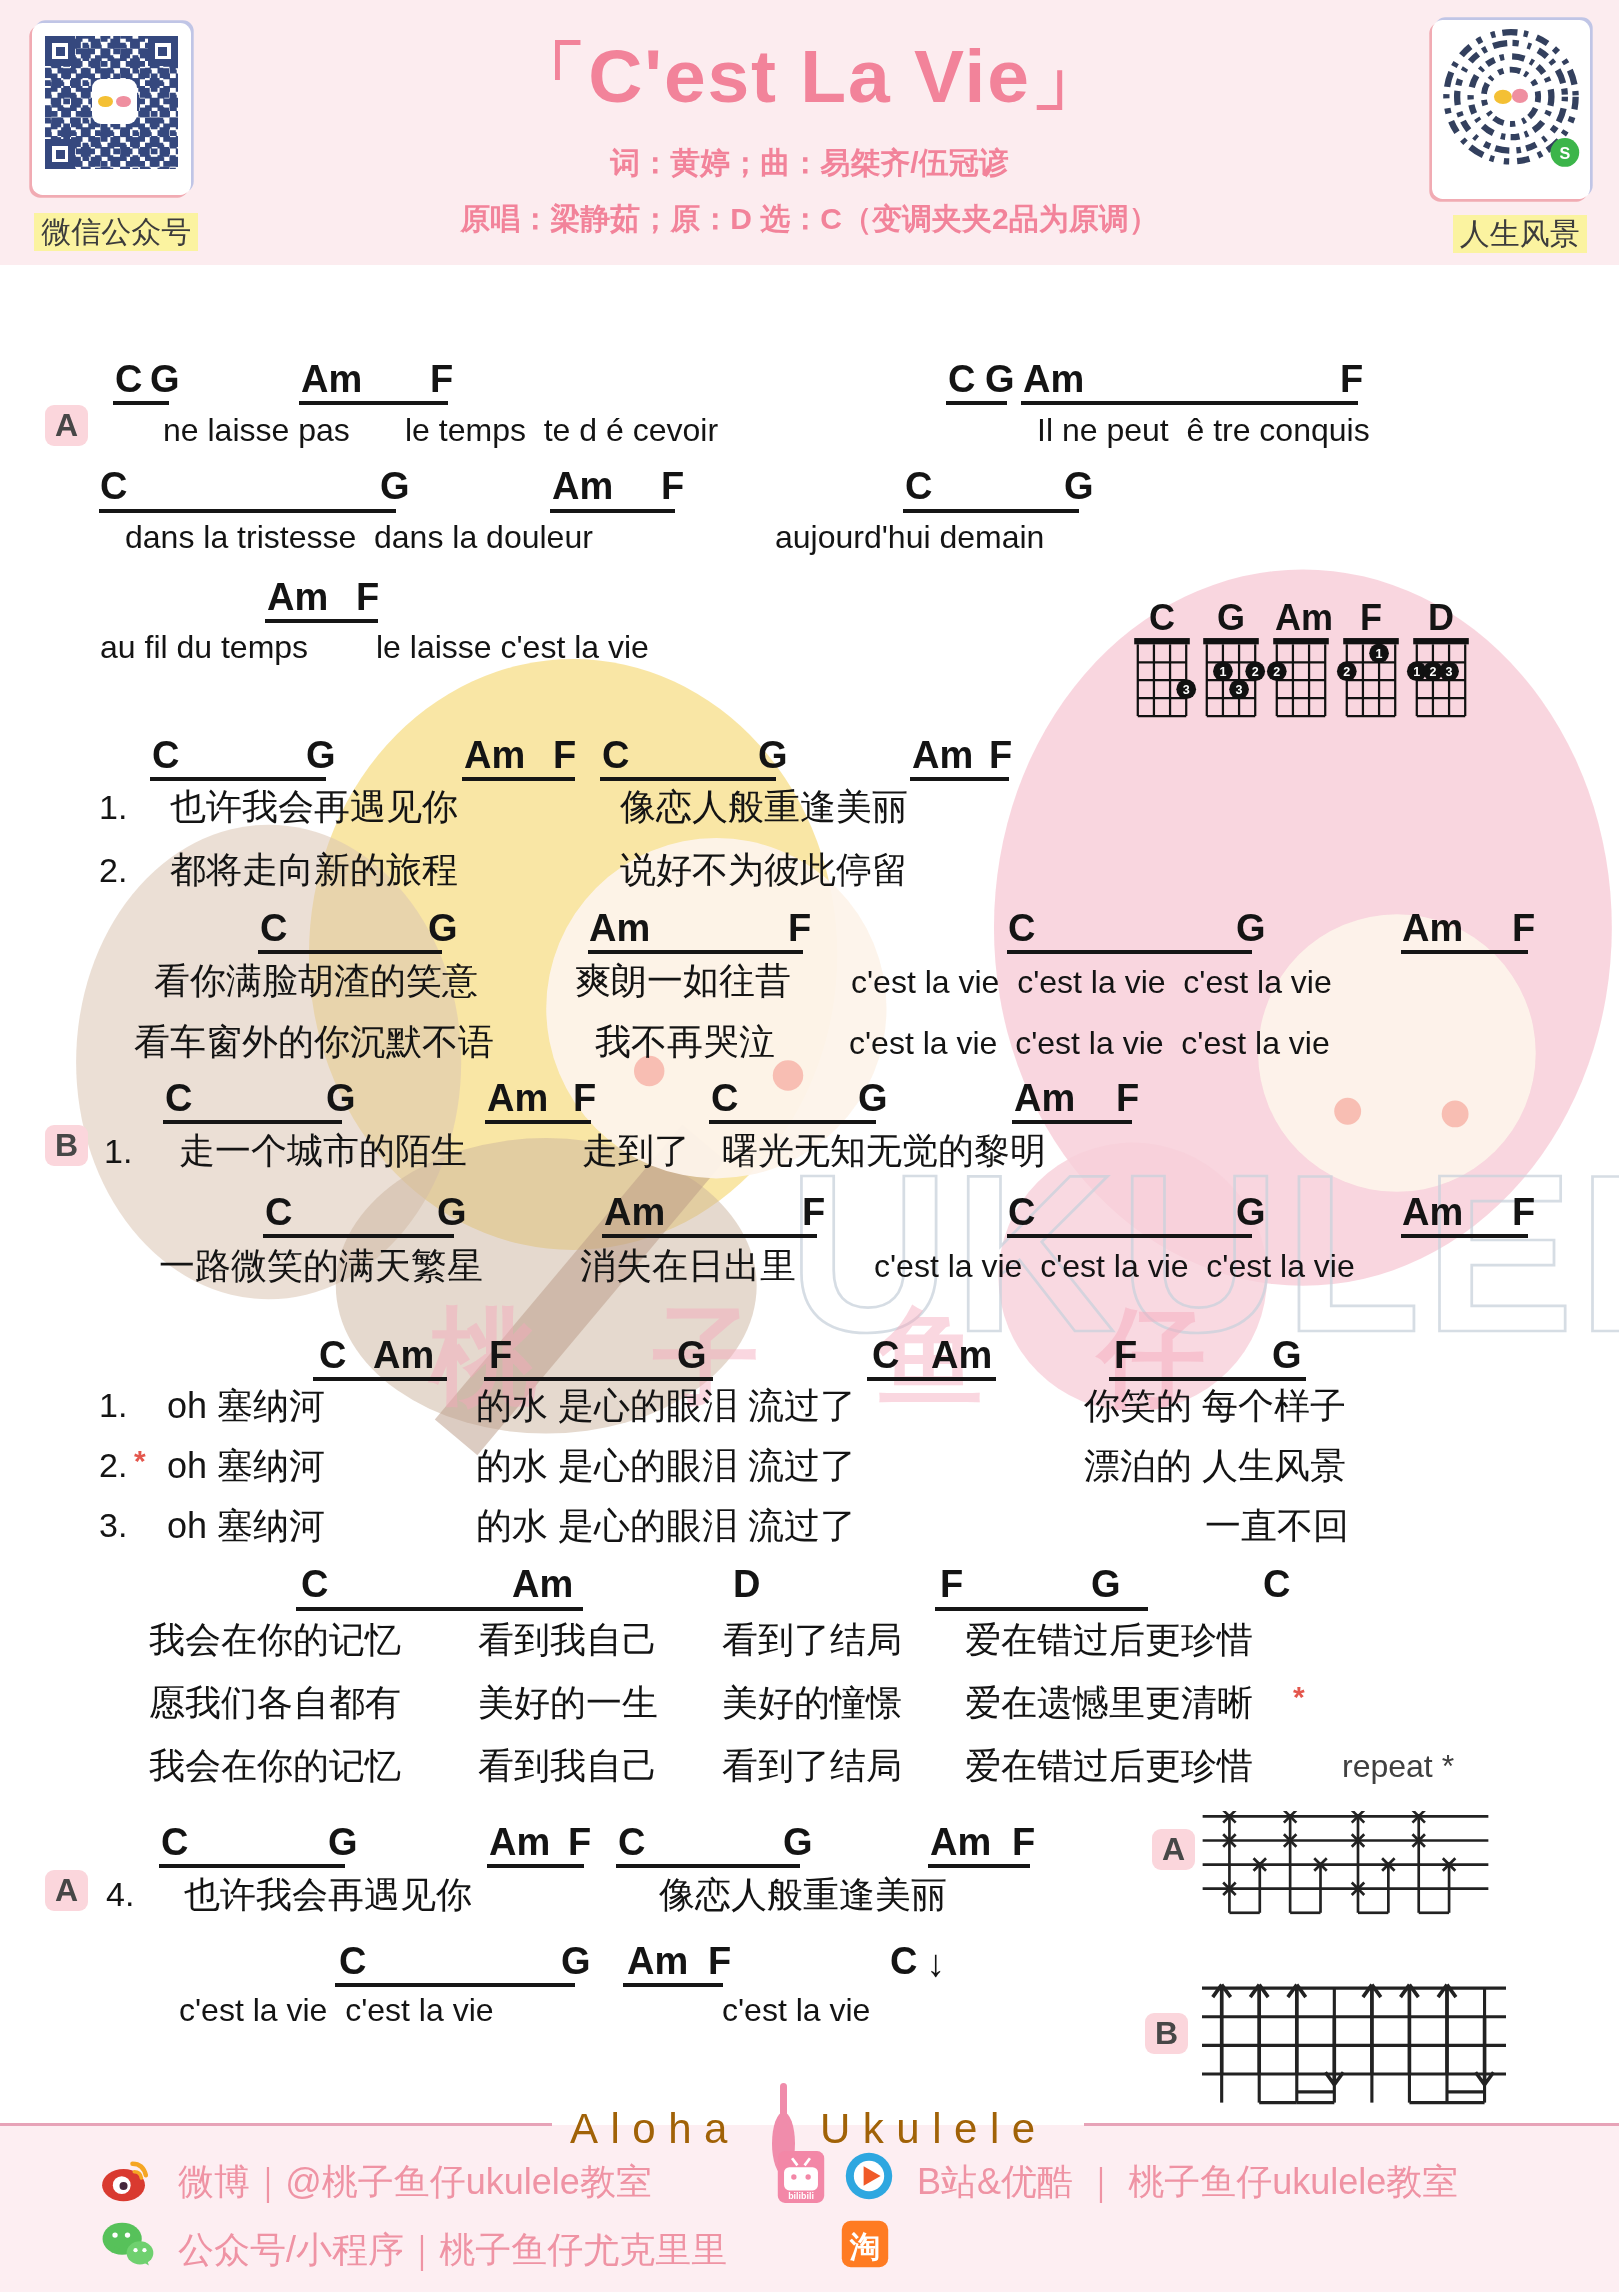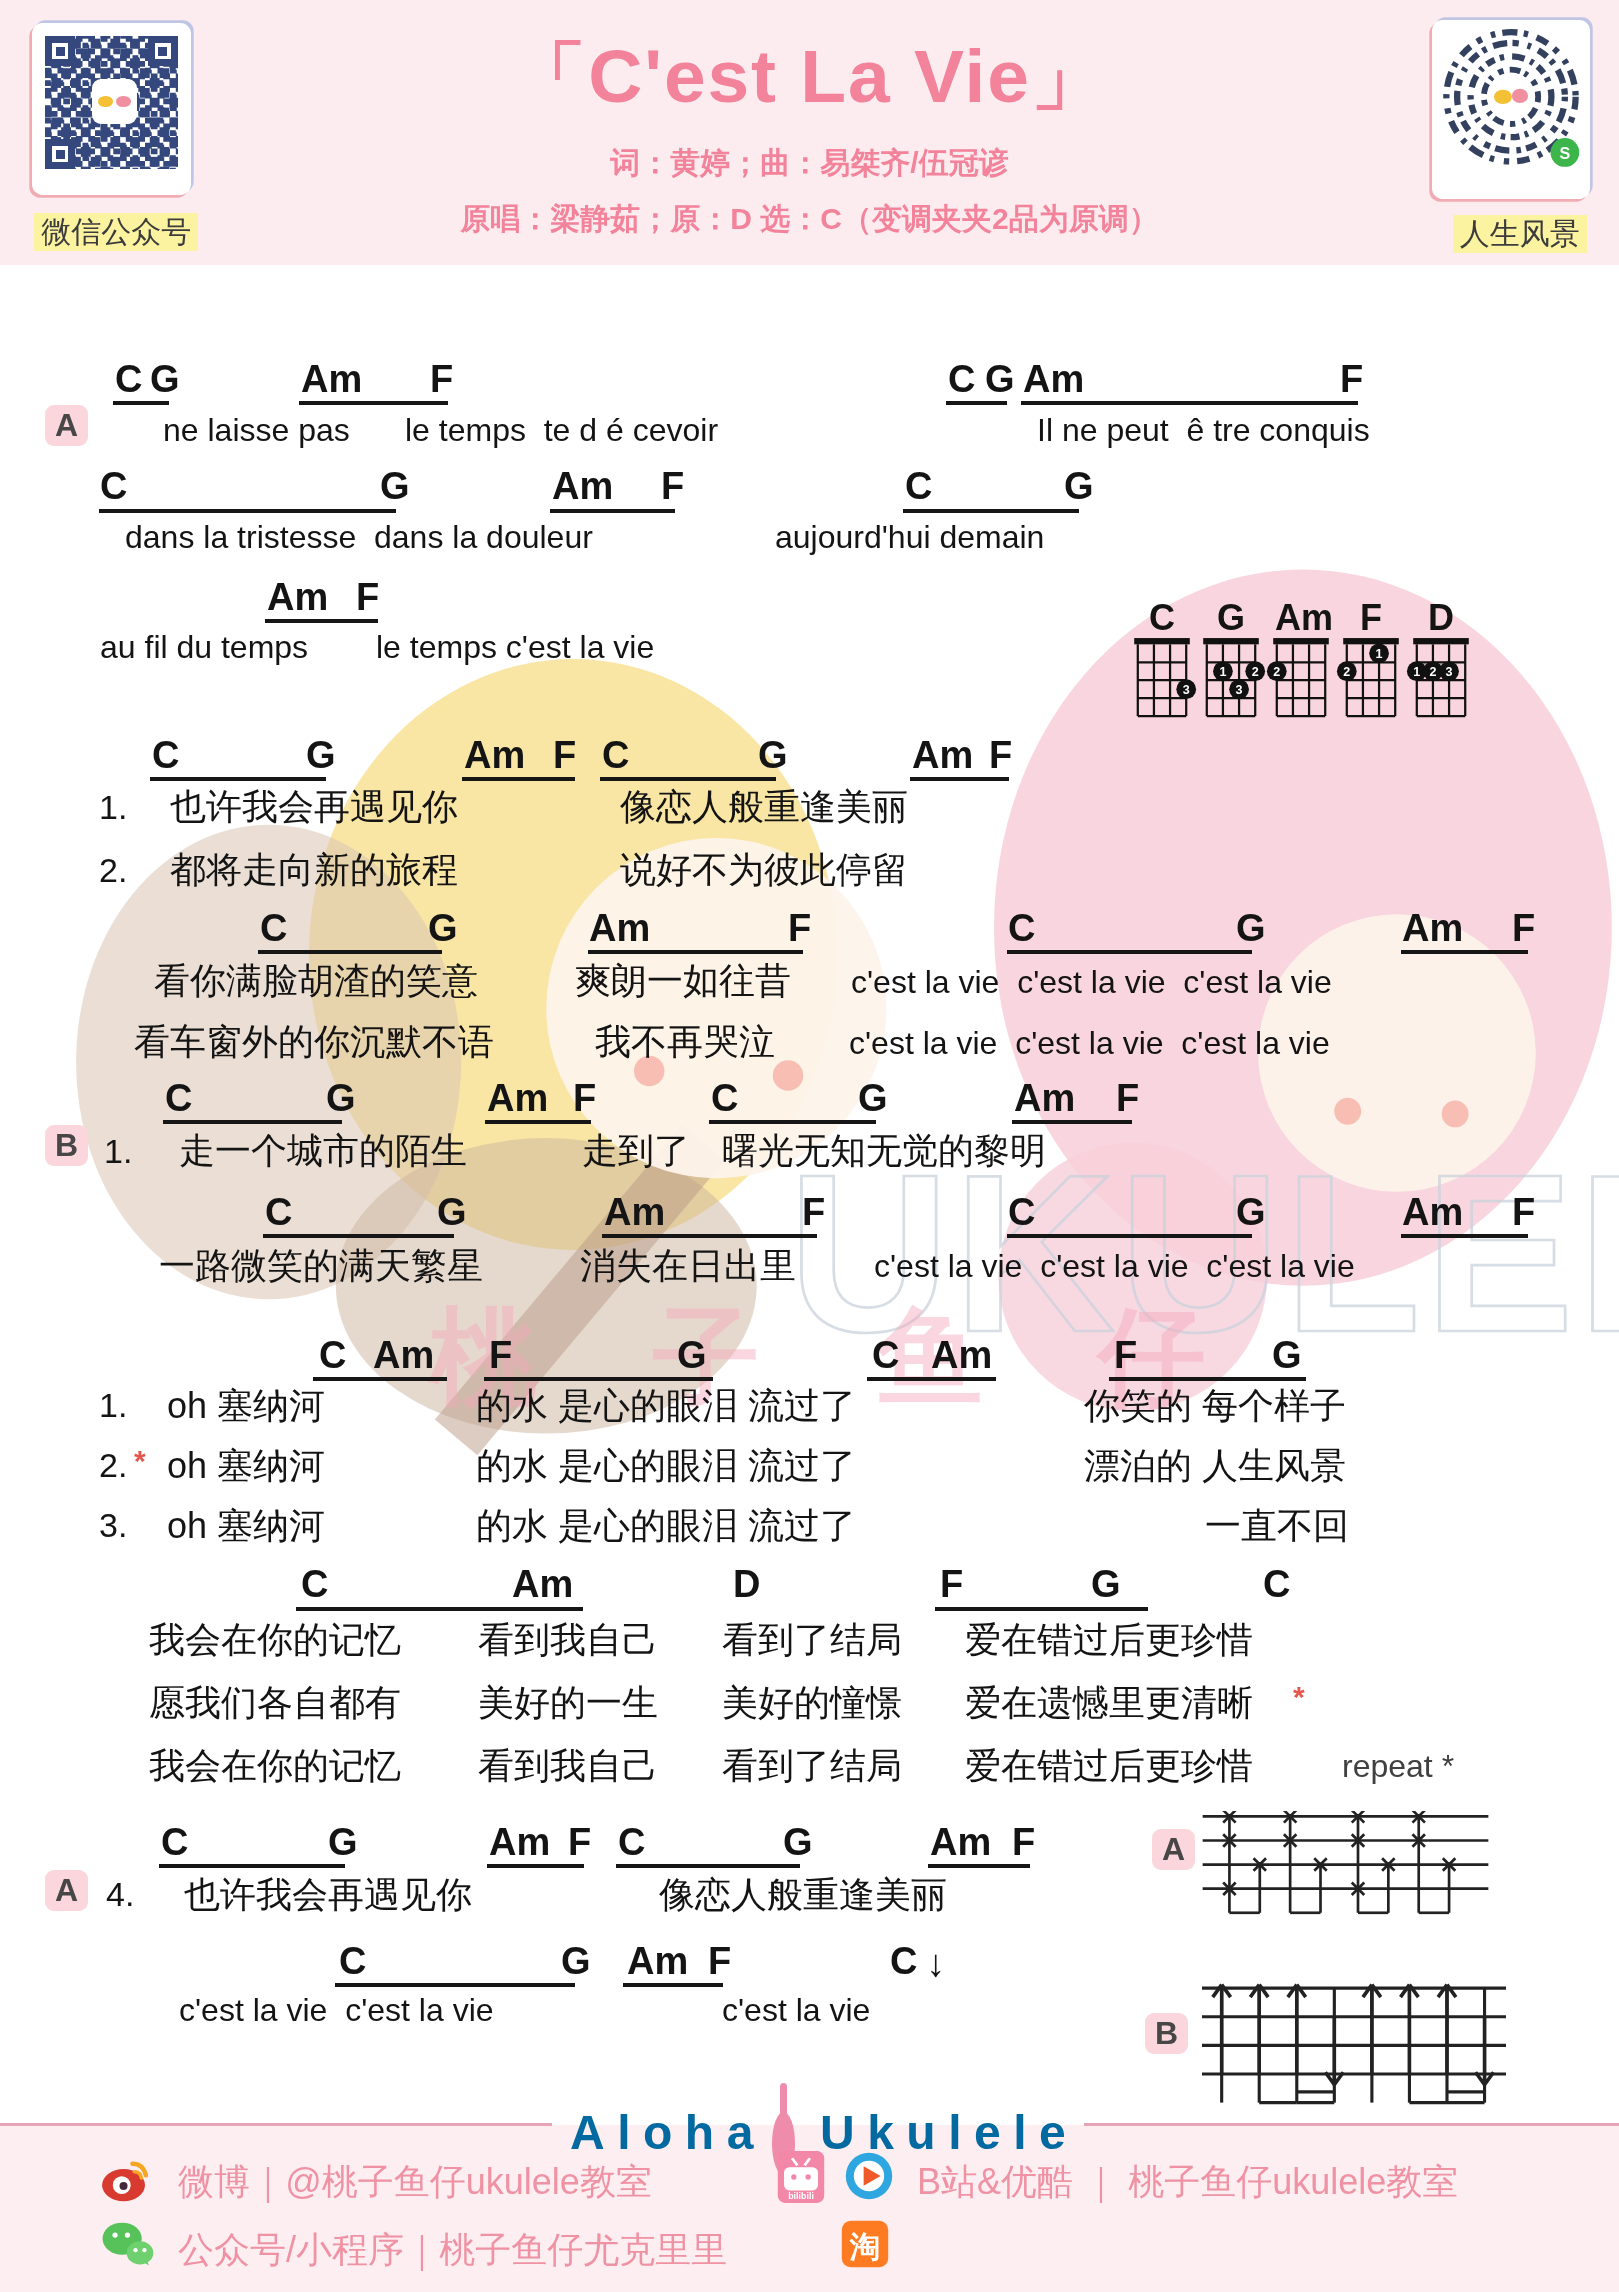--- a/index.html
+++ b/index.html
@@ -42,21 +42,21 @@
   .dg{position:absolute;width:52px;}
   .dg-name{position:absolute;width:100%;text-align:center;top:-41px;font-size:36px;font-weight:600;}
   
   .wm{position:absolute;left:0;top:265px;width:1619px;height:1859px;z-index:0;pointer-events:none;}
   .wm-outline{position:absolute;left:788px;top:860px;font-size:224px;font-weight:bold;letter-spacing:3.6px;
       color:transparent;-webkit-text-stroke:2.7px #c9d2dc;opacity:.75;}
   .wm-pink{position:absolute;font-size:107px;font-weight:bold;color:#f5a8bb;opacity:.45;letter-spacing:43px;white-space:pre;}
   
   .ftr-bg{position:absolute;left:0;top:2125px;width:1619px;height:167px;background:#fdeef2;}
   .div-line{position:absolute;top:2123px;height:2.7px;background:#e7a3b8;}
-  .brand{position:absolute;top:2105px;font-size:48px;font-weight:bold;color:#0369a1;letter-spacing:12.5px;white-space:pre;}
+  .brand{position:absolute;top:2105px;font-size:42px;font-weight:normal;color:#a16207;letter-spacing:12.5px;white-space:pre;}
   .paddle{position:absolute;left:772px;top:2083px;width:23px;height:93px;}
   .paddle .neck{position:absolute;left:8px;top:0;width:7.2px;height:34px;background:#f08cab;border-radius:3.6px;}
   .paddle .body{position:absolute;left:0;top:29px;width:23px;height:63px;background:#f08cab;border-radius:50%;}
   .flink{position:absolute;font-size:36px;font-weight:500;color:#ef93a4;white-space:pre;}
   .ficon{position:absolute;}
   .section{position:absolute;left:0;top:0;z-index:1;}
 </style>
 </head>
 <body>
 
@@ -151,21 +151,21 @@
     <i class="ul" style="left:99px;top:509px;width:297px;"></i>
     <i class="ul" style="left:550px;top:509px;width:125px;"></i>
     <i class="ul" style="left:903px;top:509px;width:176px;"></i>
     <span class="ly lf" style="left:125px;top:519px;">dans la tristesse  dans la douleur</span>
     <span class="ly lf" style="left:775px;top:519px;">aujourd'hui demain</span>
 
     <b class="ch" style="left:267px;top:578px;">Am</b>
     <b class="ch" style="left:356px;top:578px;">F</b>
     <i class="ul" style="left:265px;top:619px;width:113px;"></i>
     <span class="ly lf" style="left:100px;top:629px;">au fil du temps</span>
-    <span class="ly lf" style="left:376px;top:629px;">le temps c'est la vie</span>
+    <span class="ly lf" style="left:376px;top:629px;">le laisse c'est la vie</span>
 
     <div class="dg" style="left:1136px;top:638px;">
       <div class="dg-name">C</div>
       <svg width="52" height="79" style="overflow:visible;" viewBox="0 0 58 88">
         <rect x="-2" y="0" width="62" height="7" fill="#111"></rect>
         <g stroke="#111" stroke-width="2.5">
           <line x1="2" y1="27" x2="56" y2="27"></line>
             <line x1="2" y1="47" x2="56" y2="47"></line>
           <line x1="2" y1="67" x2="56" y2="67"></line>
             <line x1="2" y1="87" x2="56" y2="87"></line>

